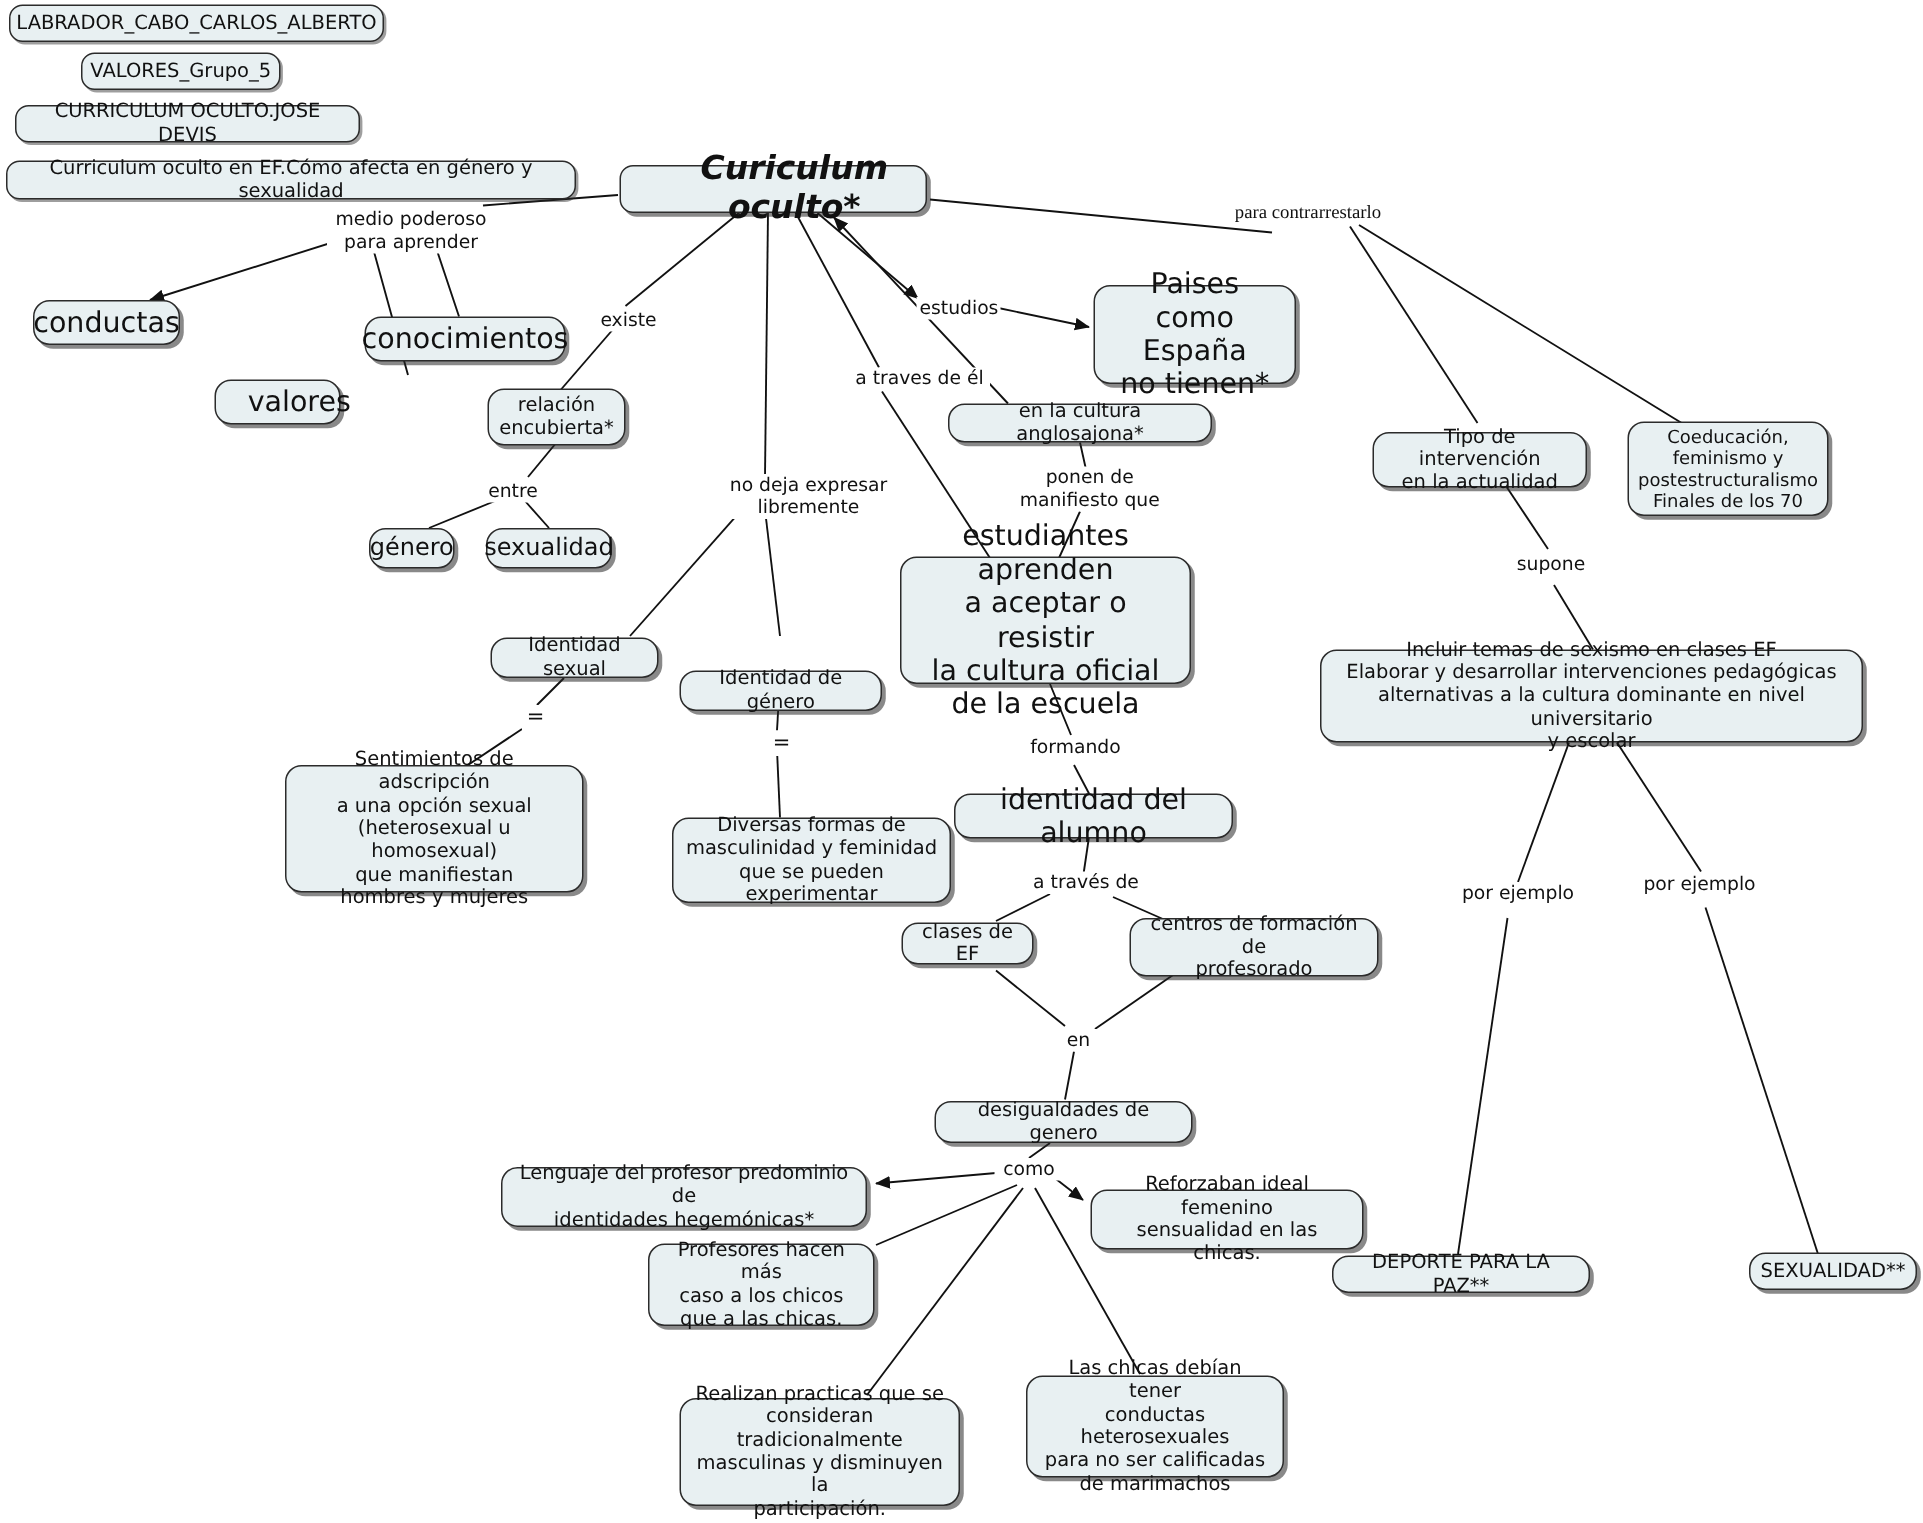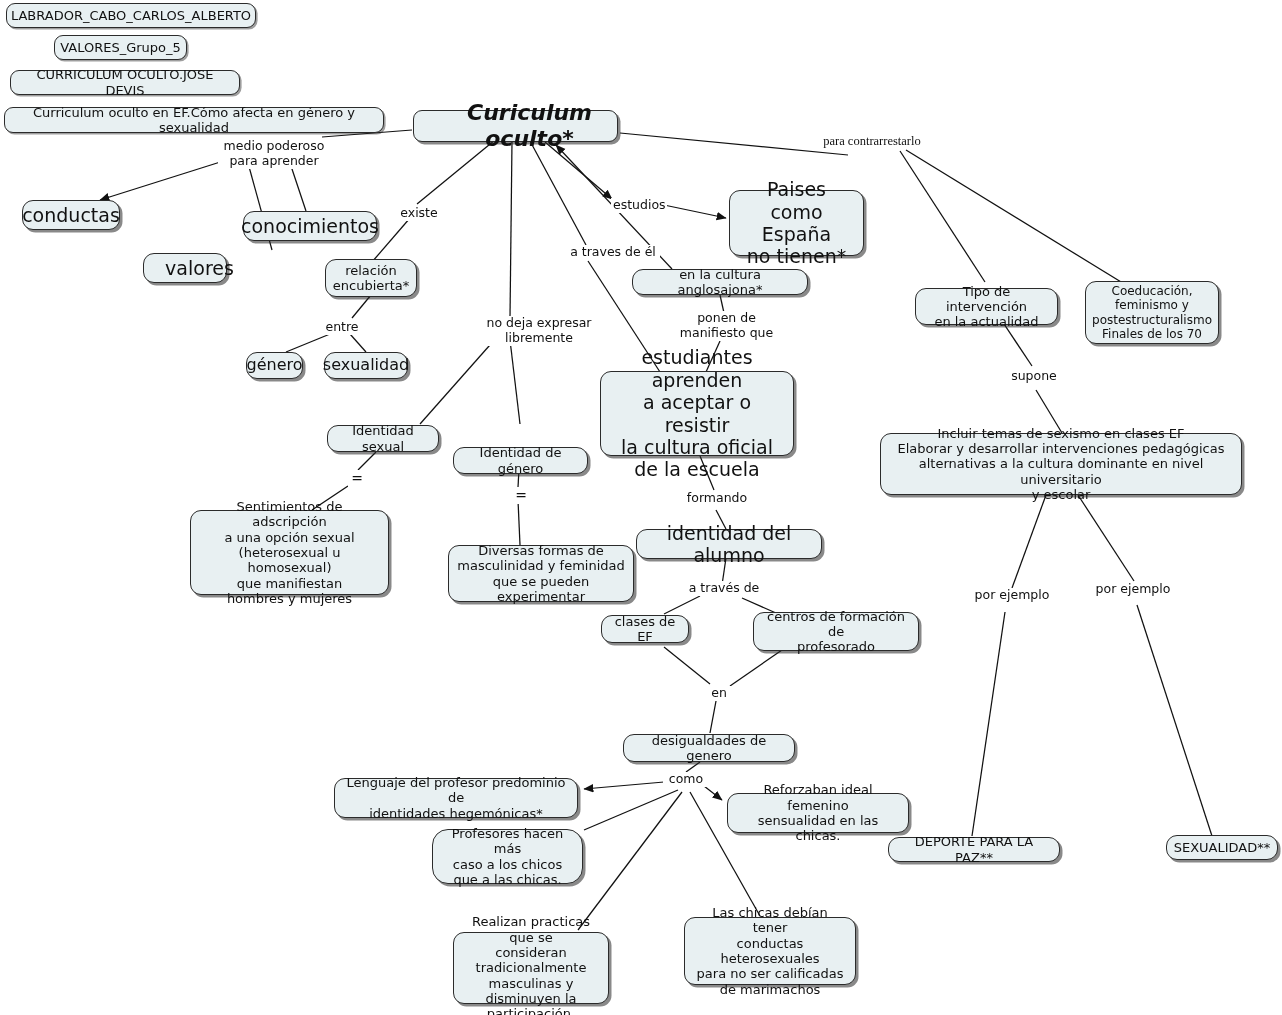--- a/index.html
+++ b/index.html
@@ -195,28 +195,28 @@
   <div class="node sml" style="left:601px; top:615px; width:88px; height:28px;">clases de EF</div>
 
   <div class="node sml" style="left:753px; top:612px; width:166px; height:39px;">centros de formación de
 profesorado</div>
 
   <div class="node sml" style="left:623px; top:734px; width:172px; height:28px;">desigualdades de genero</div>
 
   <div class="node sml" style="left:334px; top:778px; width:244px; height:40px;">Lenguaje del profesor predominio de
 identidades hegemónicas*</div>
 
-  <div class="node sml" style="left:432px; top:829px; width:151px; height:55px;border-radius:16px;">Profesores hacen más
+  <div class="node sml" style="left:432px; top:829px; width:151px; height:55px;">Profesores hacen más
 caso a los chicos
 que a las chicas.</div>
 
   <div class="node sml" style="left:727px; top:793px; width:182px; height:40px;">Reforzaban ideal femenino
 sensualidad en las chicas.</div>
 
-  <div class="node sml" style="left:453px; top:932px; width:156px; height:72px;">Realizan practicas que se
+  <div class="node sml" style="left:453px; top:932px; width:187px; height:72px;">Realizan practicas que se
 consideran tradicionalmente
 masculinas y disminuyen la
 participación.</div>
 
   <div class="node sml" style="left:684px; top:917px; width:172px; height:68px;">Las chicas debían tener
 conductas heterosexuales
 para no ser calificadas
 de marimachos</div>
 
   <div class="node sml" style="left:915px; top:288px; width:143px; height:37px;">Tipo de intervención

